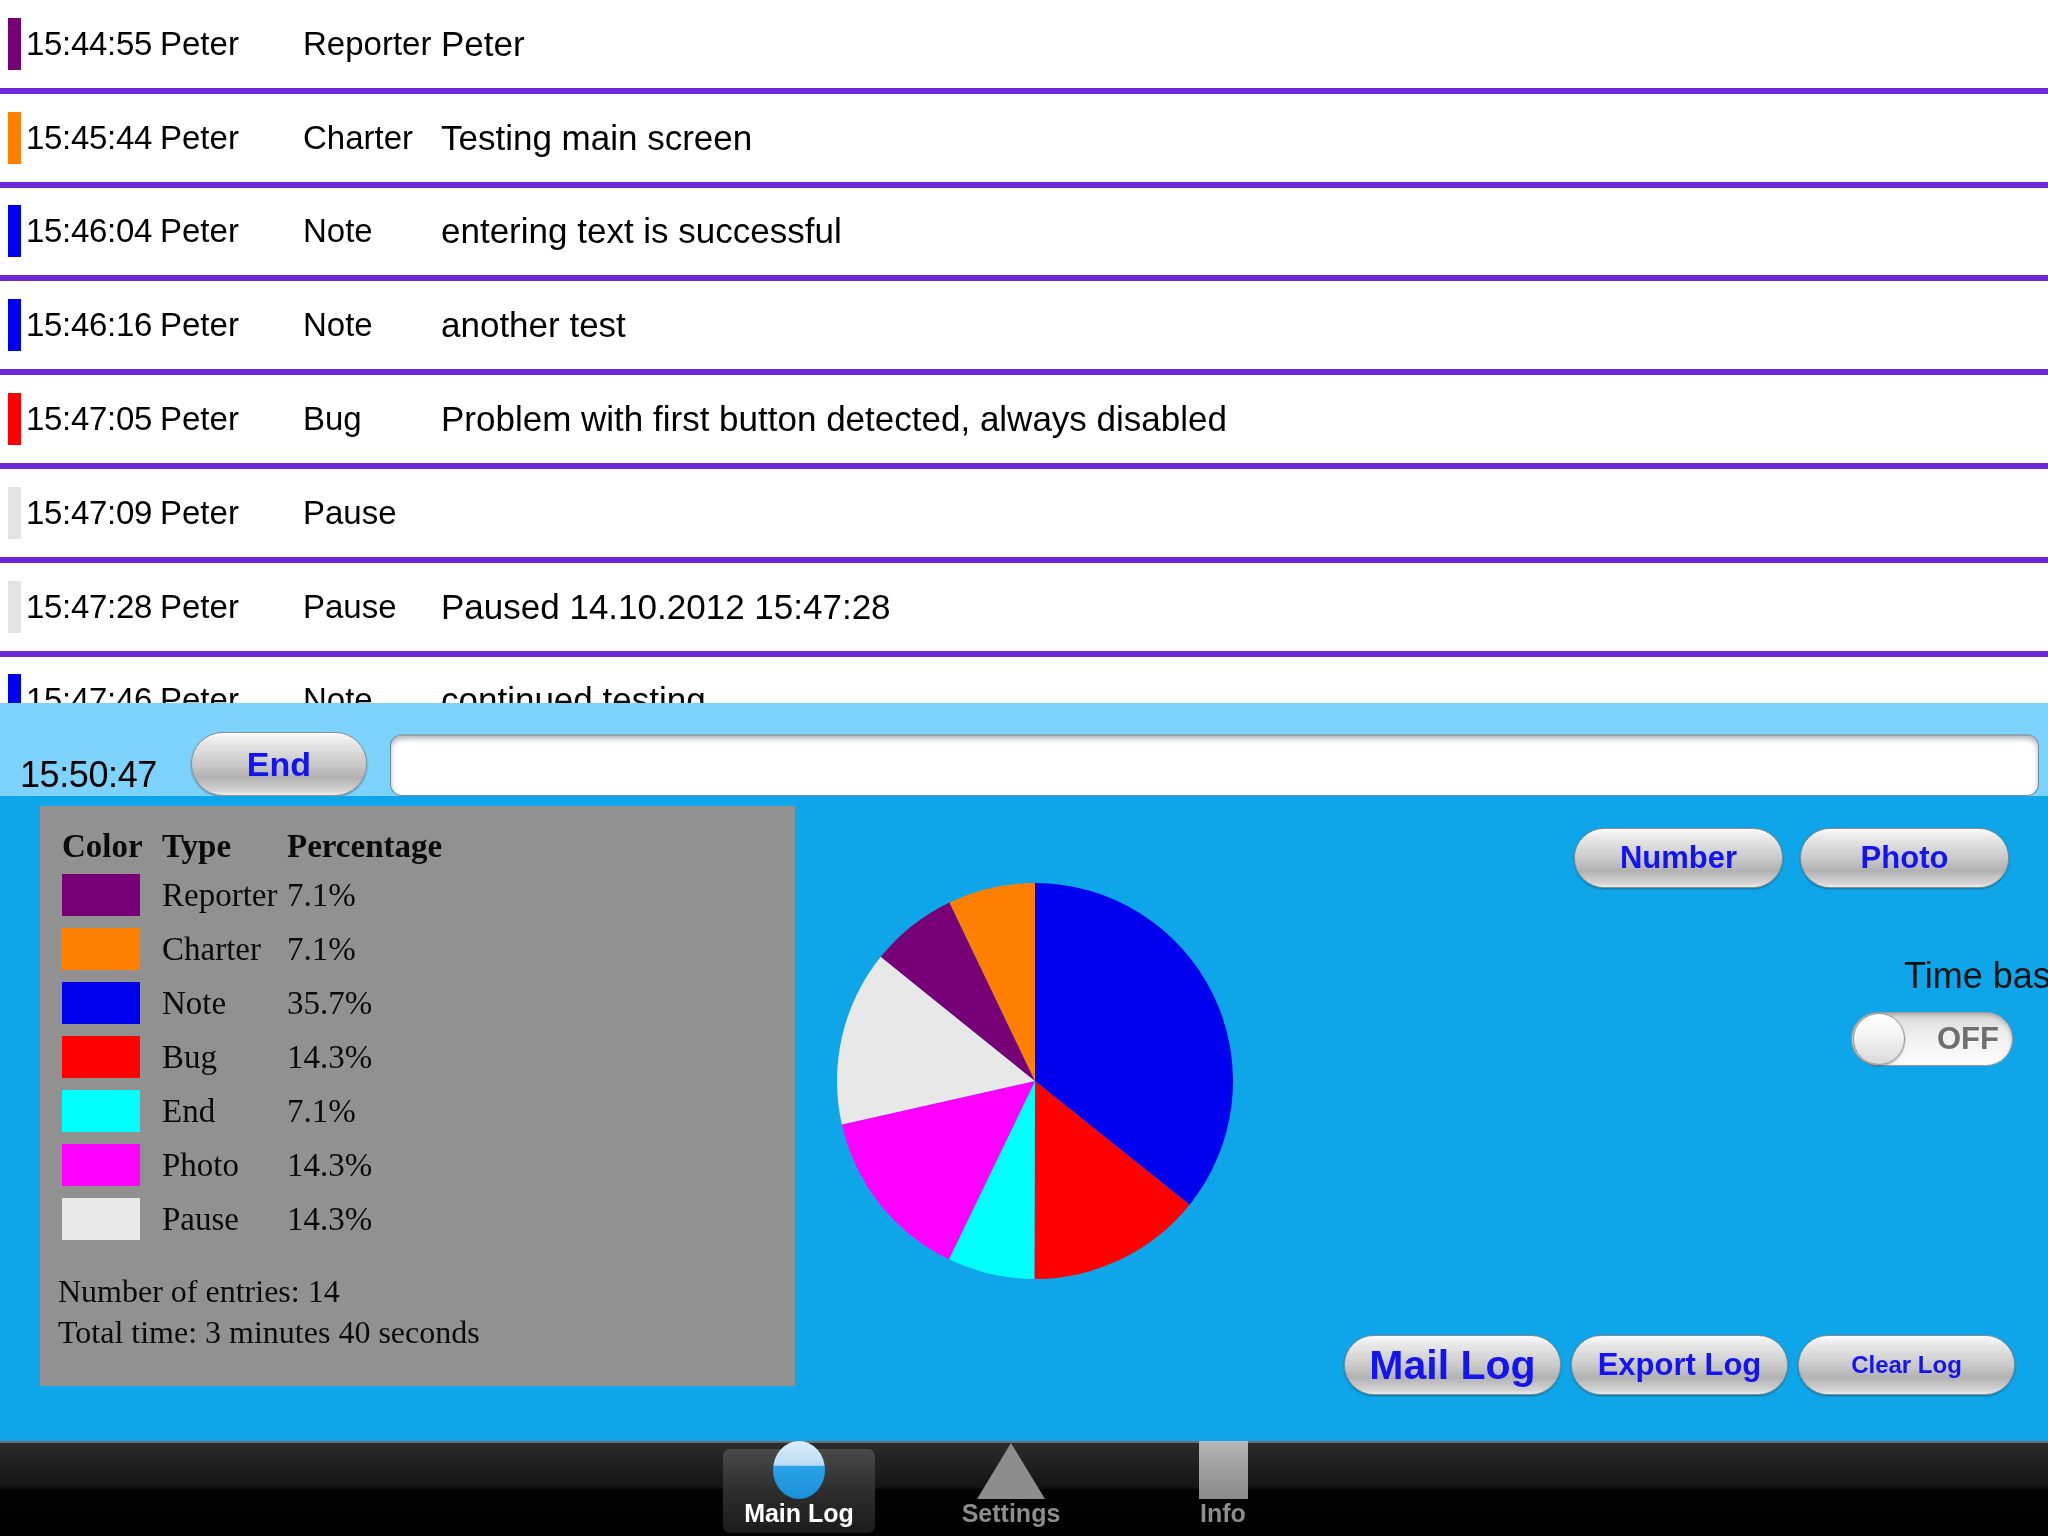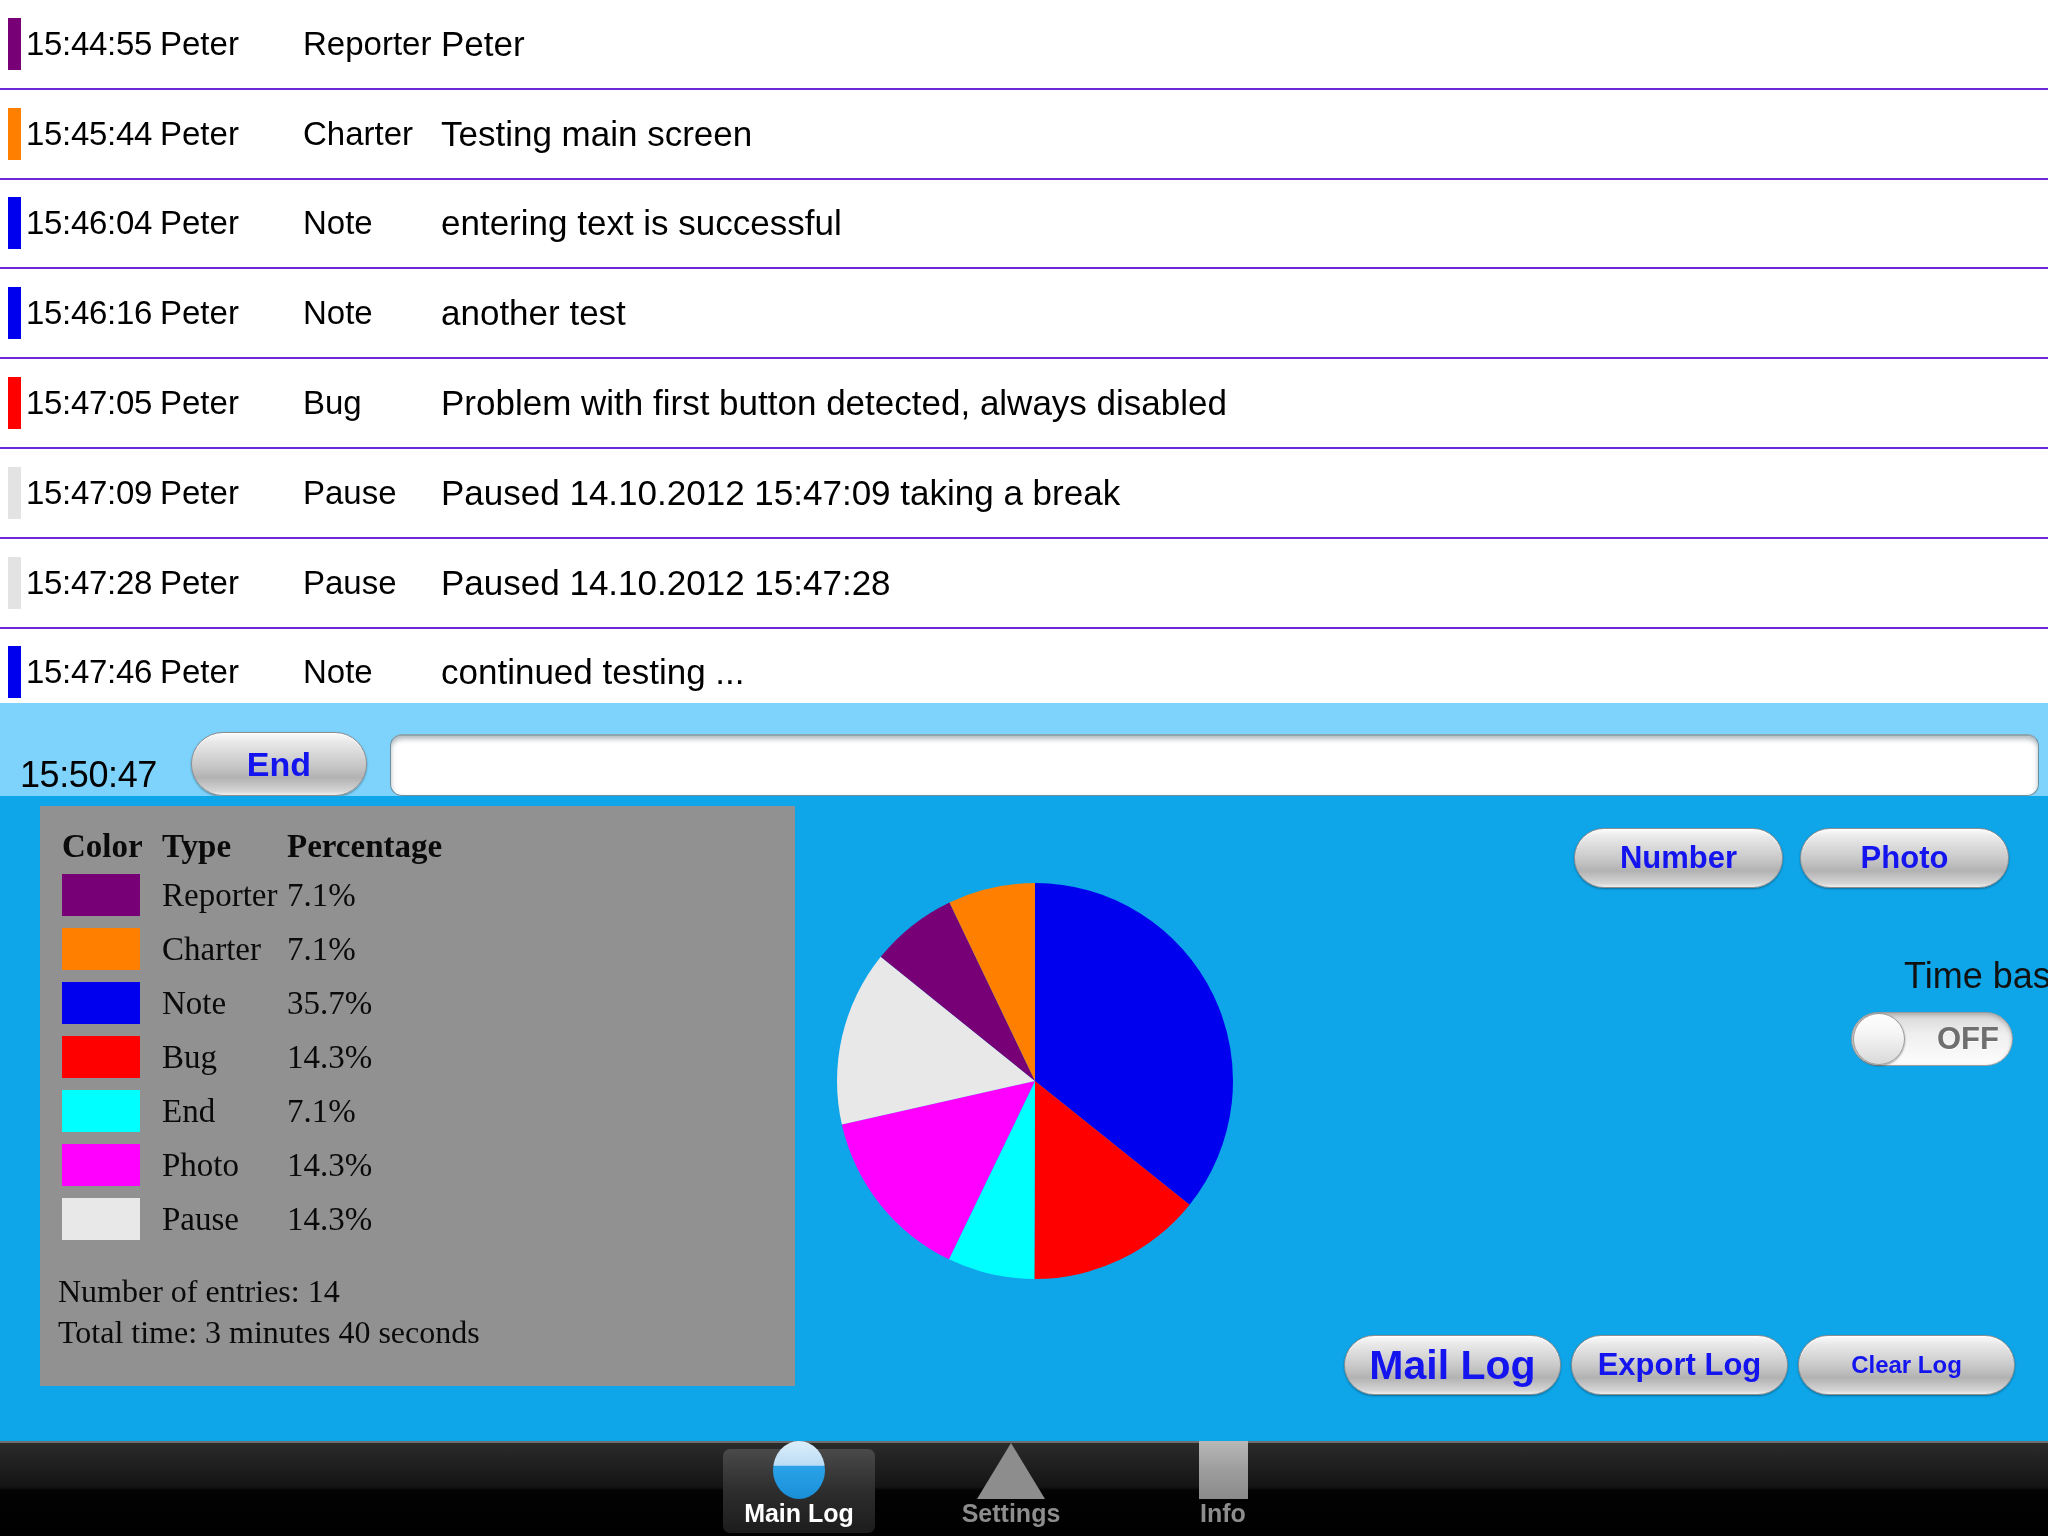--- a/index.html
+++ b/index.html
@@ -12,21 +12,21 @@
   #app { position:relative; width:2048px; height:1536px; }
 
   
   .log-list {
     position:absolute; left:0; top:0; width:2048px; height:703px;
     background:#ffffff;
   }
   .log-row {
     position:relative;
     height:87.8px;
-    border-bottom:2px solid #6d28d9;
+    border-bottom:6px solid #6d28d9;
     display:flex; align-items:center;
     background:#ffffff;
   }
   .log-row:last-child { border-bottom:2px solid #d8d8d8; }
   .row-color-bar {
     position:absolute; left:8px; top:50%; transform:translateY(-50%);
     width:13px; height:52px;
   }
   .cell-time {
     position:absolute; left:26px;
@@ -227,21 +227,20 @@
         <span class="cell-time">15:47:05</span>
         <span class="cell-user">Peter</span>
         <span class="cell-type">Bug</span>
         <span class="cell-text">Problem with first button detected, always disabled</span>
       </div>
       <div class="log-row">
         <span class="row-color-bar" style="background:#e3e3e3"></span>
         <span class="cell-time">15:47:09</span>
         <span class="cell-user">Peter</span>
         <span class="cell-type">Pause</span>
-        <span class="cell-text">Paused 14.10.2012 15:47:09 taking a break</span>
       </div>
       <div class="log-row">
         <span class="row-color-bar" style="background:#e3e3e3"></span>
         <span class="cell-time">15:47:28</span>
         <span class="cell-user">Peter</span>
         <span class="cell-type">Pause</span>
         <span class="cell-text">Paused 14.10.2012 15:47:28</span>
       </div>
       <div class="log-row">
         <span class="row-color-bar" style="background:#0000ee"></span>

